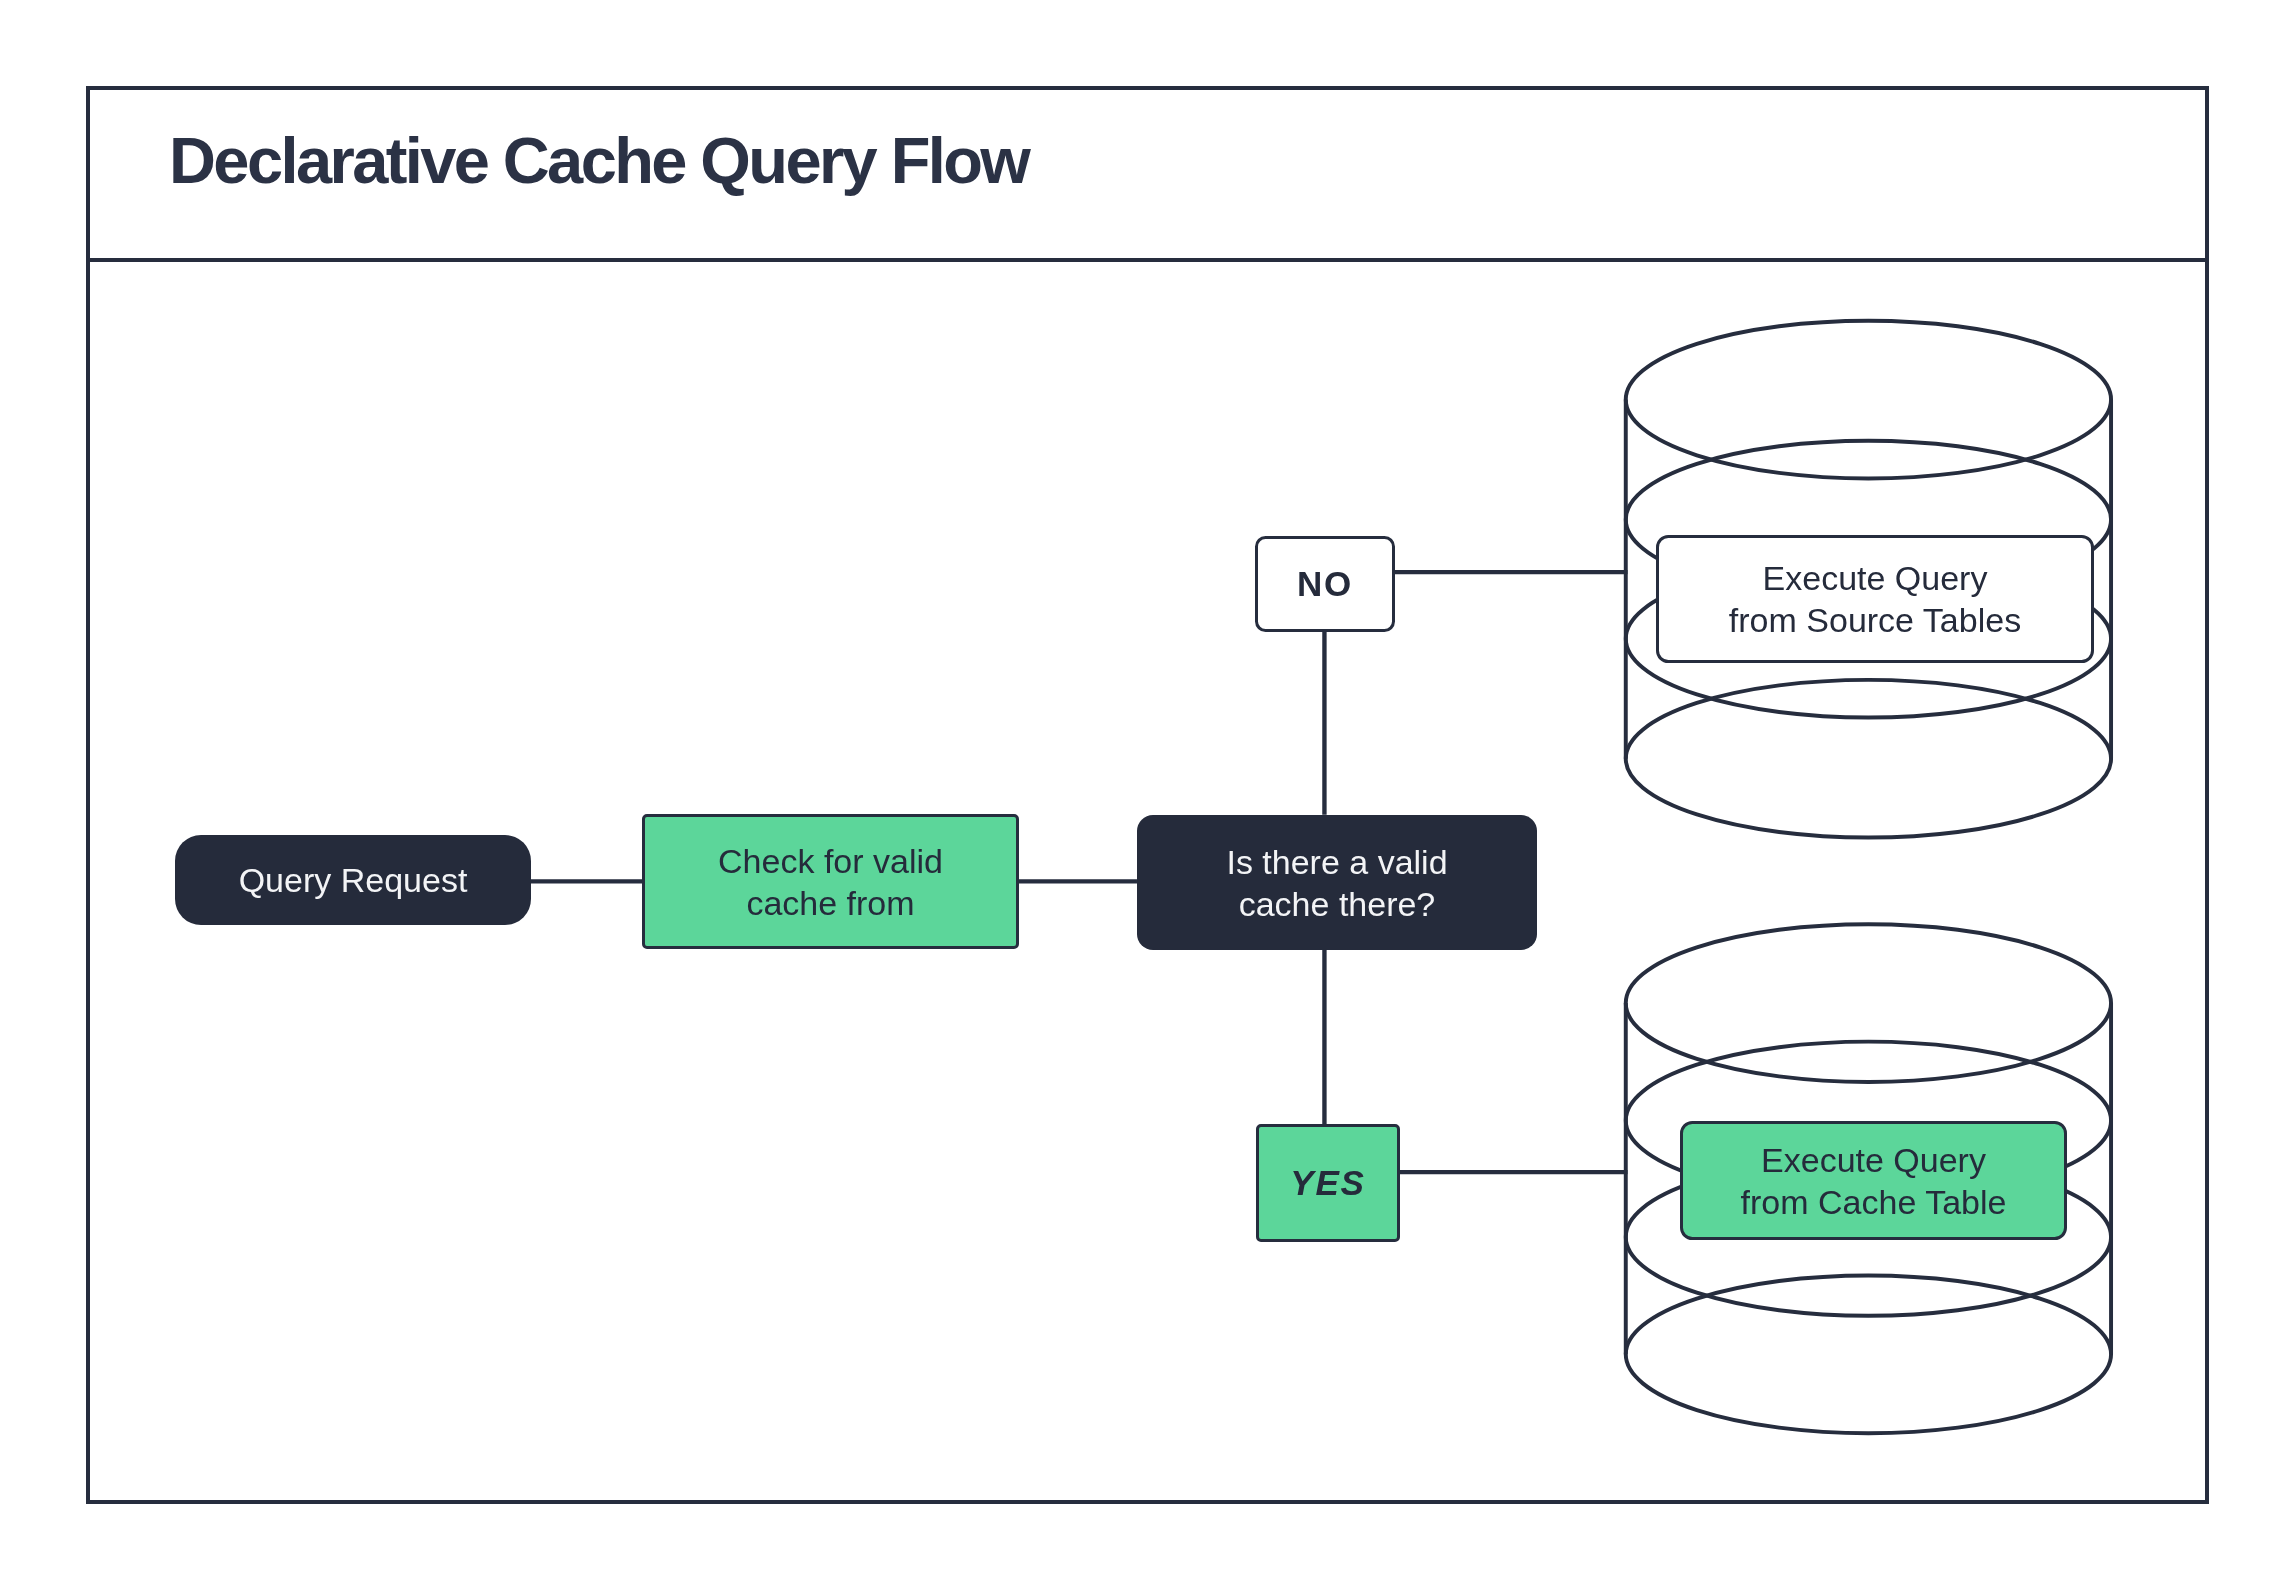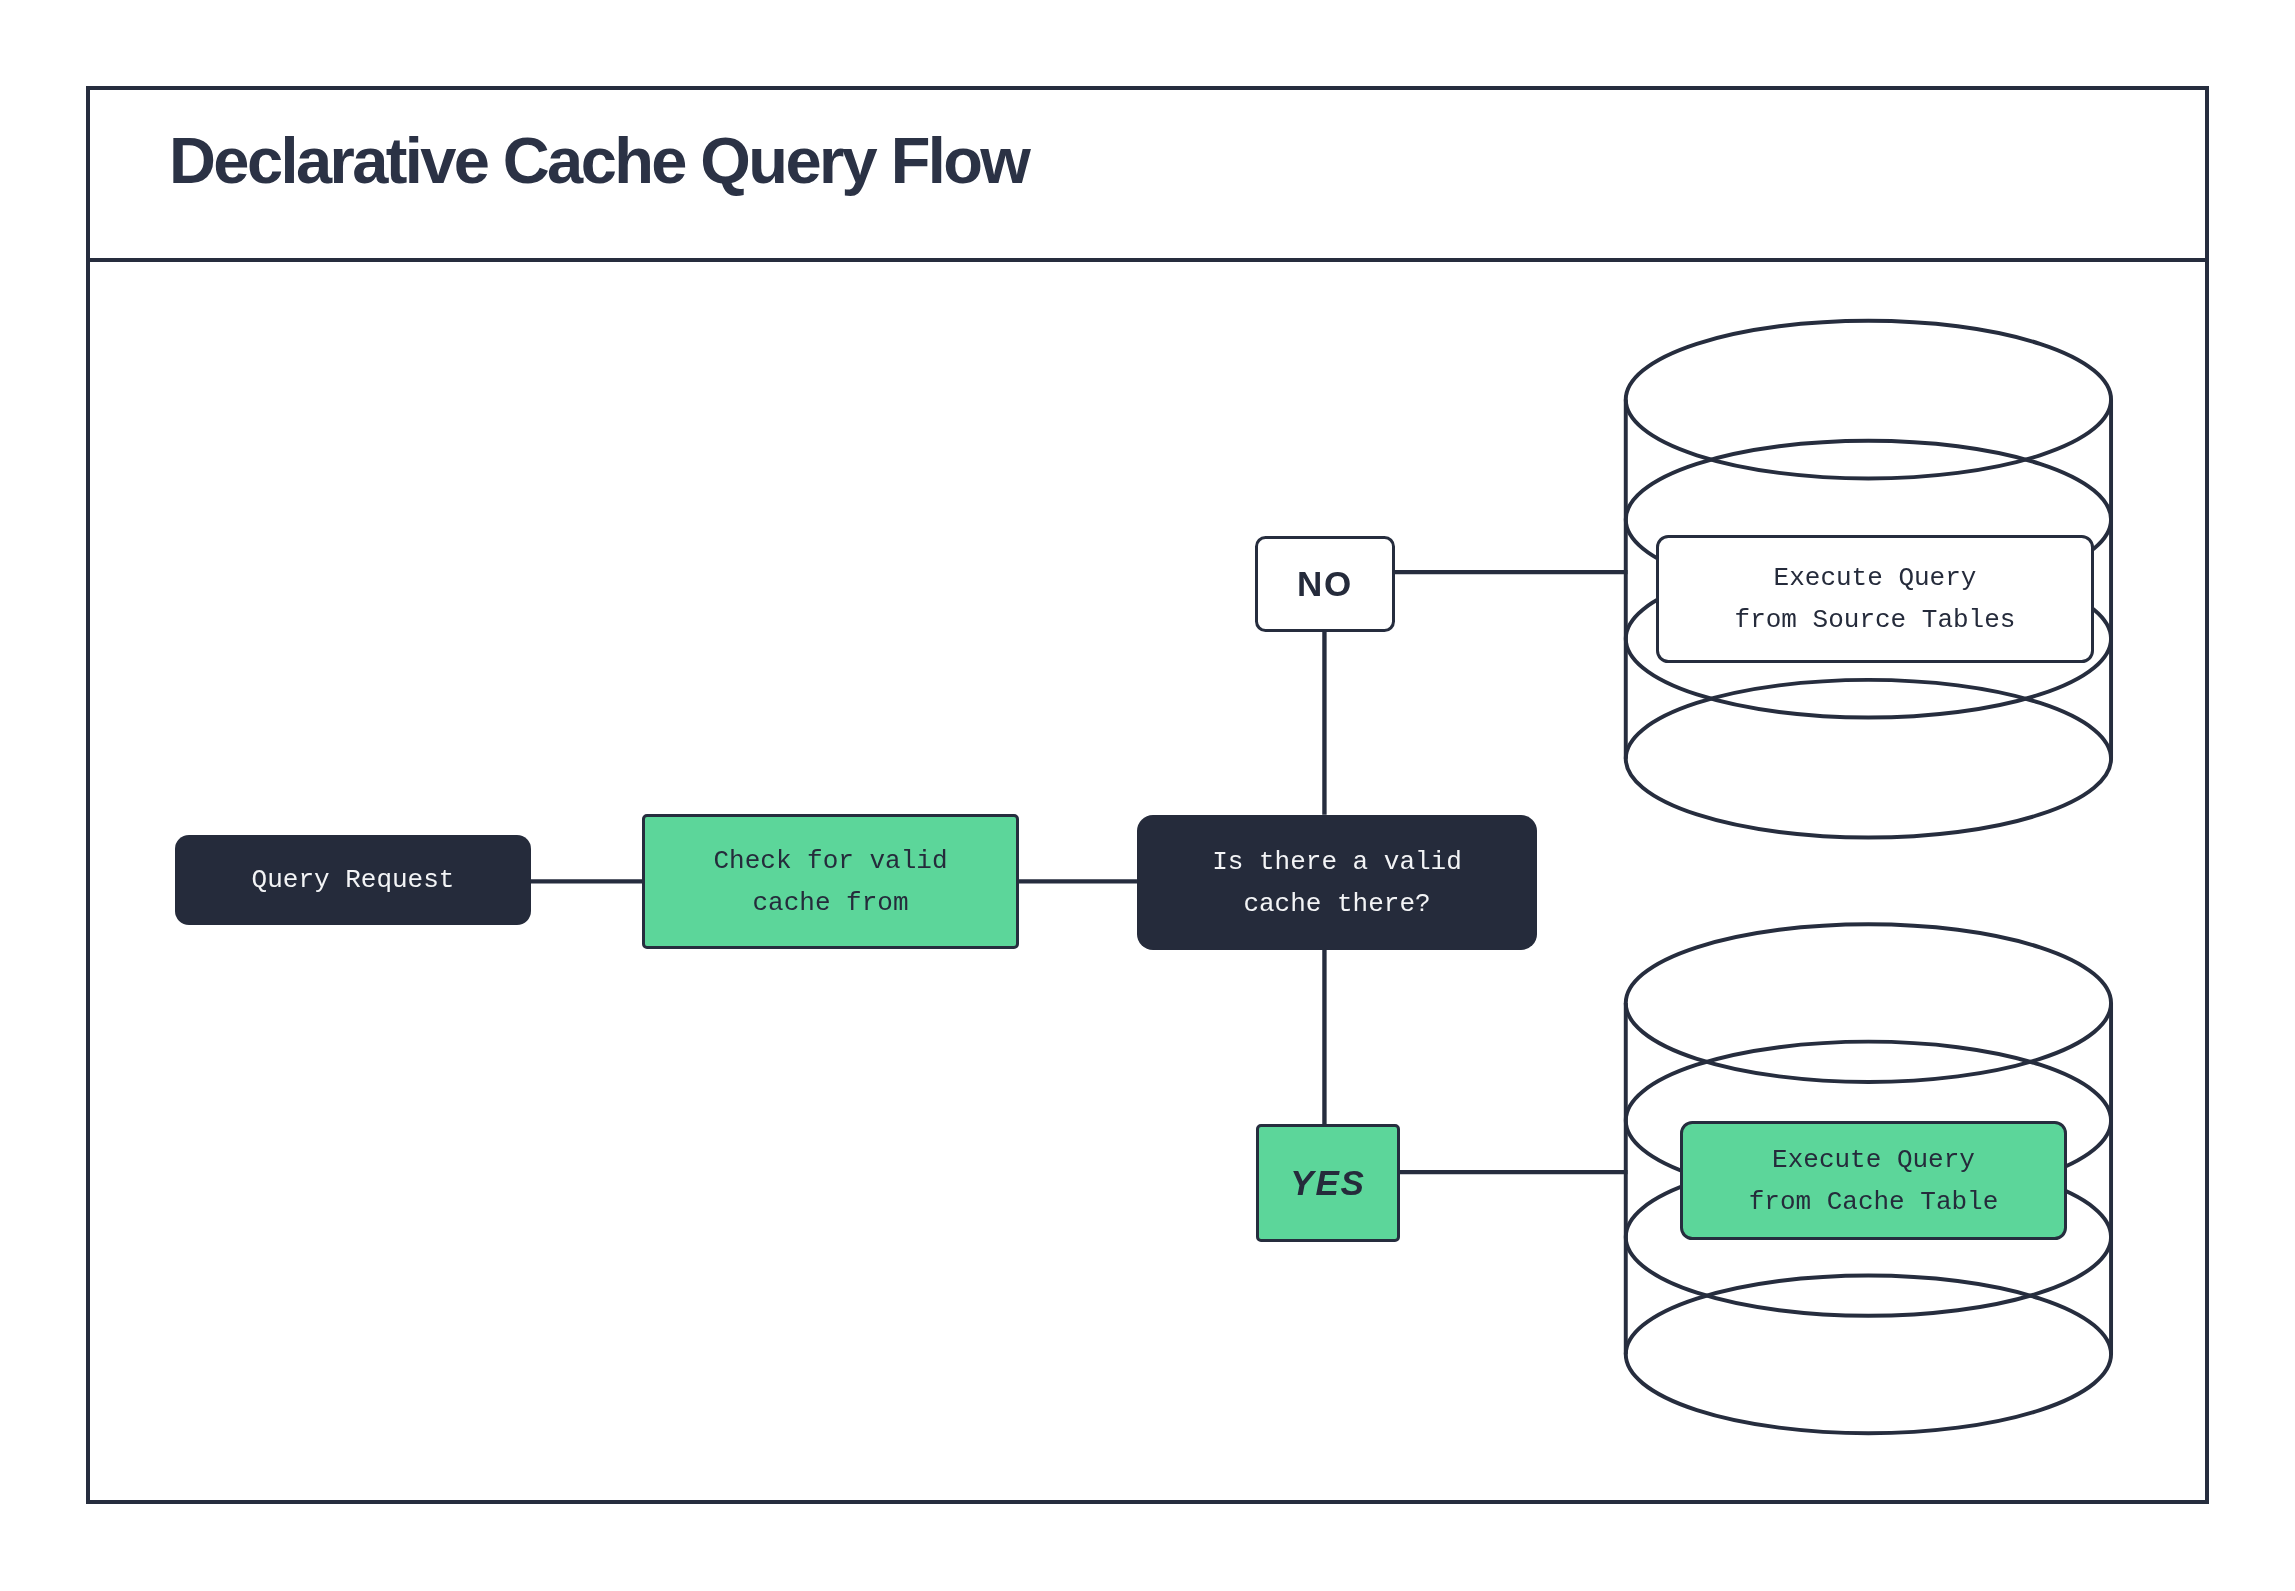--- a/index.html
+++ b/index.html
@@ -15,24 +15,24 @@
   body{font-family:"Liberation Sans",sans-serif;}
   .stage{position:relative;width:2295px;height:1591px;background:var(--paper);overflow:hidden;}
 
   .frame{position:absolute;left:86px;top:86px;width:2123px;height:1418px;border:4.4px solid var(--ink);background:transparent;}
   .header-divider{position:absolute;left:86px;top:258px;width:2123px;height:4.4px;background:var(--ink);}
   .page-title{position:absolute;left:169px;top:128px;font-size:65px;font-weight:bold;letter-spacing:-2.6px;color:var(--title);line-height:1;white-space:nowrap;}
 
   svg.wires{position:absolute;left:0;top:0;z-index:1;}
 
   .node{position:absolute;z-index:2;display:flex;flex-direction:column;align-items:center;justify-content:center;
-        font-family:Liberation Mono, monospace;font-size:26px;line-height:42px;white-space:nowrap;}
+        font-family:Liberation Sans, sans-serif;font-size:34px;line-height:42px;white-space:nowrap;}
   .node .ln{display:block;}
 
-  .node-dark{background:var(--dark);color:var(--light-text);border-radius:14px;}
+  .node-dark{background:var(--dark);color:var(--light-text);border-radius:26px;}
   .node-green{background:var(--green);color:var(--dark);border:3.5px solid var(--ink);border-radius:5px;}
   .node-white{background:var(--paper);color:var(--dark);border:3.5px solid var(--ink);border-radius:10.5px;margin-top:12px;}
 
   .edge-label{font-family:"Liberation Sans",sans-serif;font-weight:bold;font-size:35px;letter-spacing:1.8px;color:var(--dark);}
 
   .db-label{z-index:3;}
 </style>
 </head>
 <body>
 

